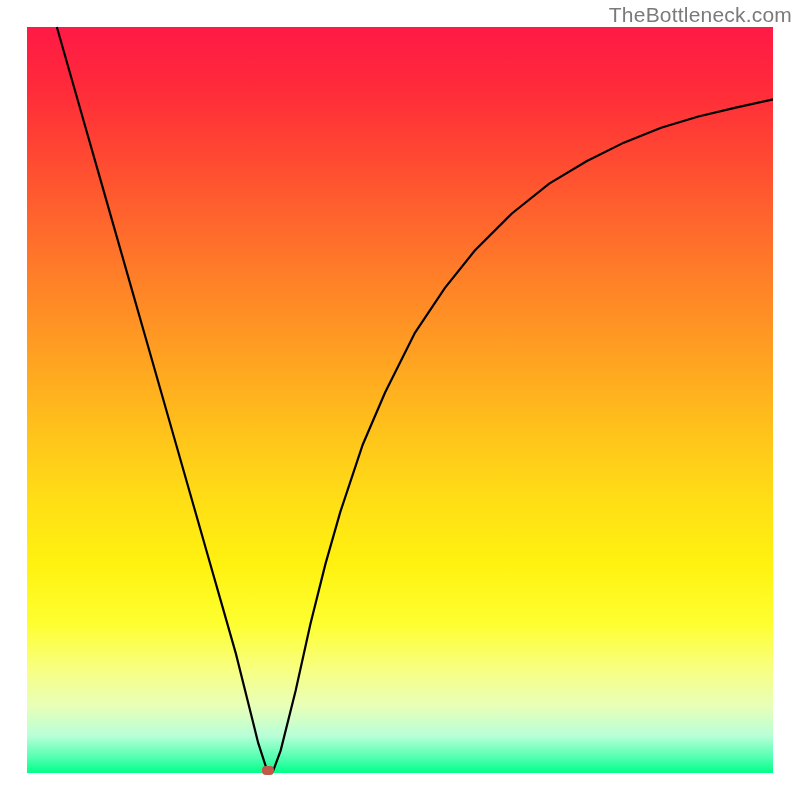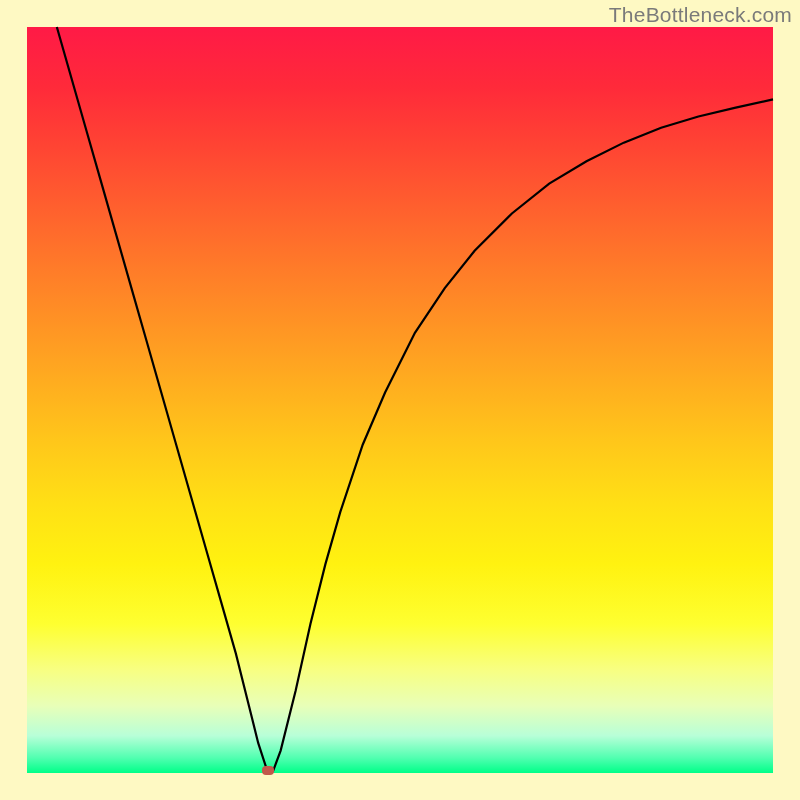--- a/index.html
+++ b/index.html
@@ -1,20 +1,20 @@
 <!DOCTYPE html>
 <html><head>
 <meta charset="utf-8">
 <style>
   * { margin: 0; padding: 0; box-sizing: border-box; }
   body { width: 800px; height: 800px; overflow: hidden; background: #000; position: relative; }
   .frame {
     position: absolute;
     inset: 0;
-    background: #fef9c3;
+    background: #ffffff;
     text-align: center;
   }
   .plot-area {
     position: absolute;
     left: 27px;
     top: 27px;
     width: 746px;
     height: 746px;
     background: linear-gradient(to bottom,
       #ff1a46 0%,

